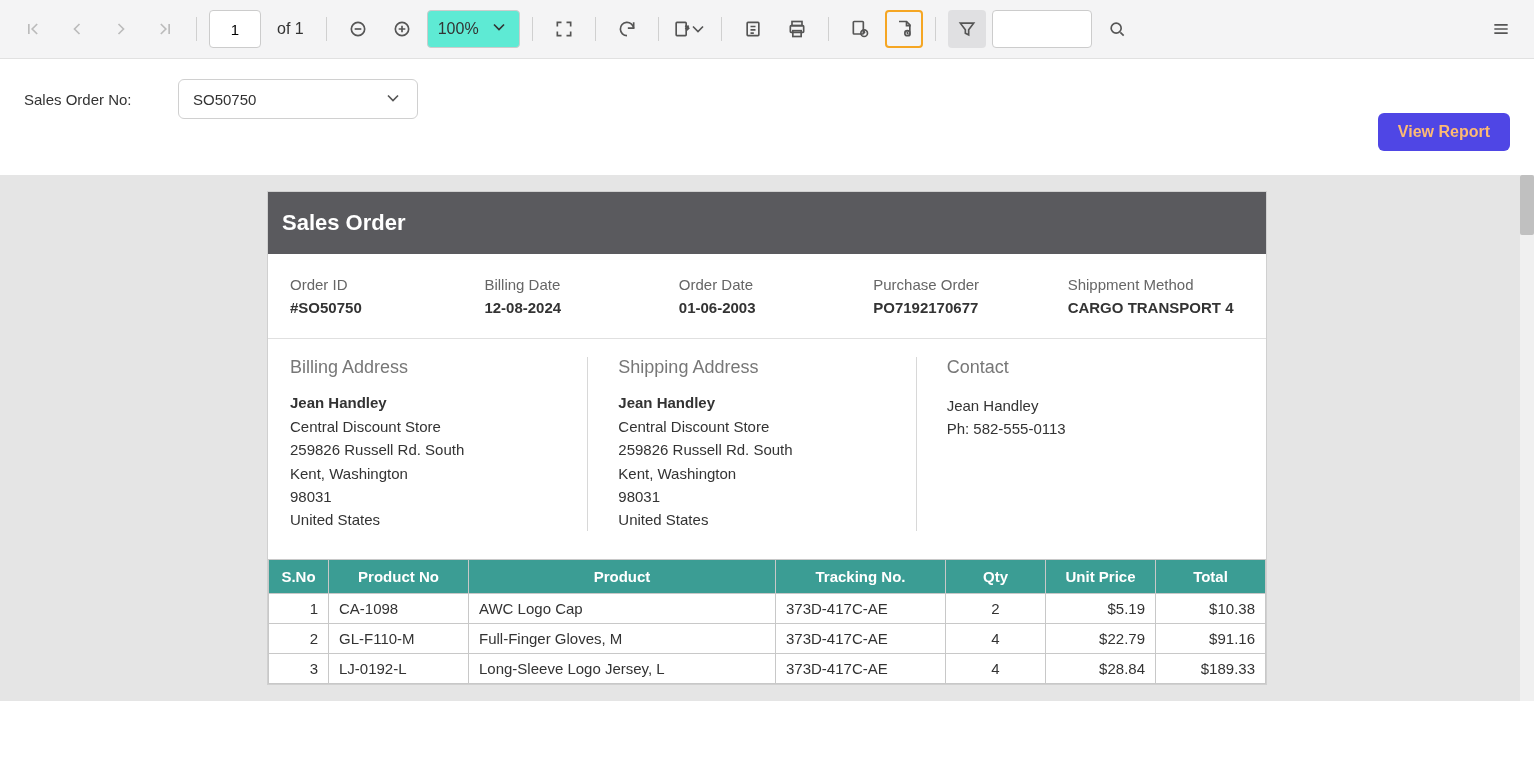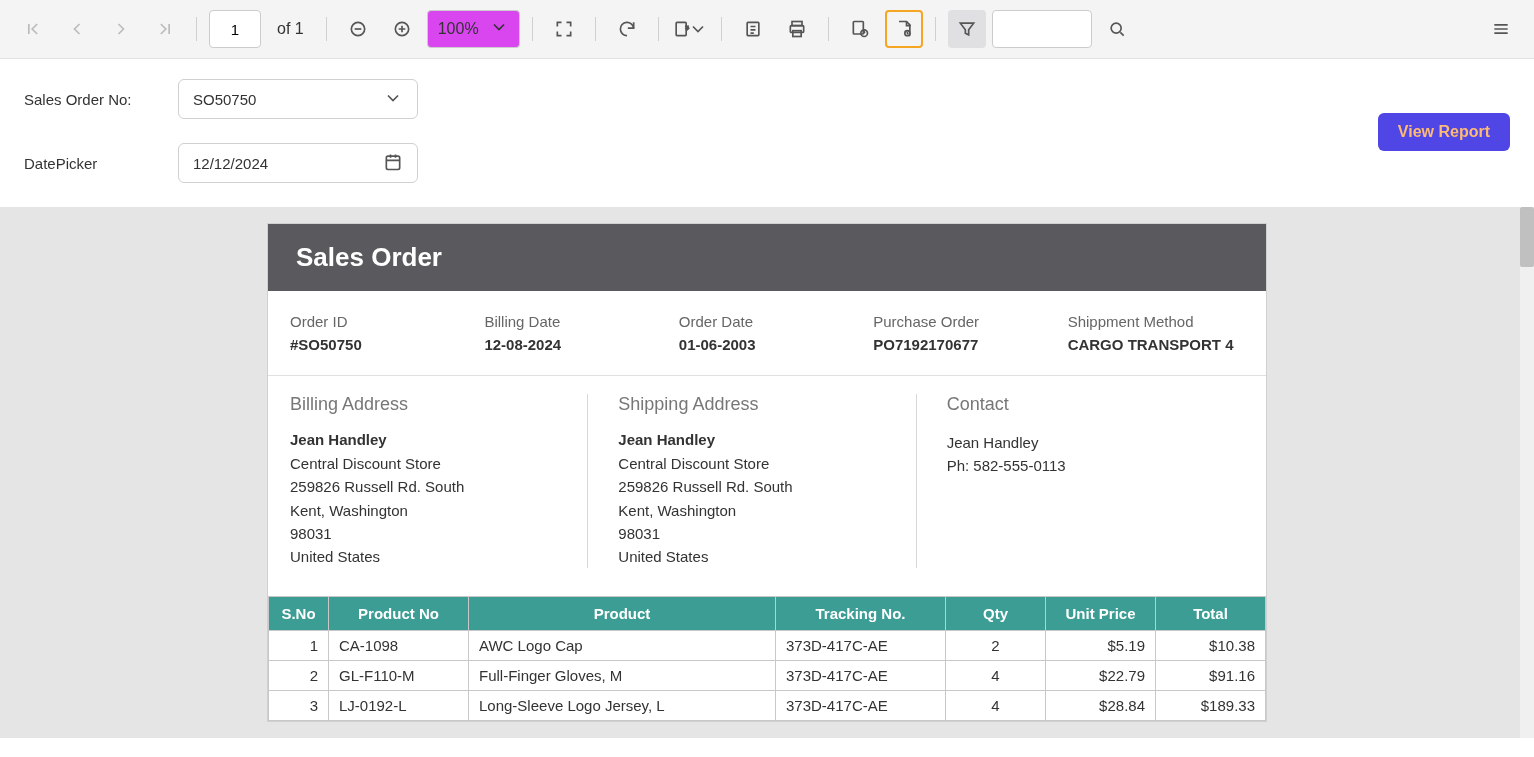--- a/index.html
+++ b/index.html
@@ -27,21 +27,21 @@
 .page-input {
   width: 52px; height: 38px;
   border: 1px solid #ccc; border-radius: 4px;
   text-align: center; font-size: 15px;
 }
 .page-of { margin: 0 10px; color: #333; }
 
 .zoom-select {
   height: 38px; border: 1px solid #ccc; border-radius: 4px;
   padding: 0 10px; display: inline-flex; align-items: center; gap: 10px;
-  background: #d946ef; cursor: pointer;
+  background: #5eead4; cursor: pointer;
 }
 .chev { display: inline-block; }
 
 .search-input {
   width: 100px; height: 38px;
   border: 1px solid #ccc; border-radius: 4px;
   padding: 0 8px;
 }
 
 .params-bar {
@@ -74,22 +74,22 @@
 }
 .scrollbar-thumb {
   position: absolute; right: 0; top: 0; width: 14px; height: 60px;
   background: #c0c0c0; border-radius: 2px;
 }
 
 .page {
   width: 1000px; background: #fff; border: 1px solid #d0d0d0;
 }
 .sales-header {
-  background: #5a5a5e; color: #fff; font-size: 26px; font-weight: 700;
-  padding: 18px 28px;
+  background: #5a5a5e; color: #fff; font-size: 22px; font-weight: 700;
+  padding: 18px 14px;
 }
 .meta-row {
   display: flex; padding: 22px; border-bottom: 1px solid #e0e0e0; gap: 18px;
 }
 .meta-col { flex: 1; }
 .meta-label { color: #666; font-size: 15px; margin-bottom: 6px; }
 .meta-value { font-weight: 700; font-size: 15px; }
 
 .addr-row { display: flex; padding: 18px 22px 28px; }
 .addr-col { flex: 1; padding-right: 20px; }
@@ -235,30 +235,20 @@
 </div>
 
 <div class="params-bar">
   <div class="param-rows">
     <div class="param-row">
       <span class="param-label">Sales Order No:</span>
       <div class="param-select">
         <span>SO50750</span>
         <span><svg viewBox="0 0 24 24" width="16" height="16" fill="none" stroke="#555" stroke-width="2">
               <path d="M6 9l6 6 6-6"></path>
-            </svg></span>
-      </div>
-    </div>
-    <div class="param-row">
-      <span class="param-label">DatePicker</span>
-      <div class="param-date">
-        <span>12/12/2024</span>
-        <span><svg viewBox="0 0 24 24" width="18" height="18" fill="none" stroke="#555" stroke-width="2">
-              <rect x="4" y="5" width="16" height="16" rx="2"></rect>
-              <path d="M4 10h16M9 3v4M15 3v4"></path>
             </svg></span>
       </div>
     </div>
   </div>
   <button class="view-report-btn">View Report</button>
 </div>
 
 <div class="canvas">
   <div class="page">
     <div class="sales-header">Sales Order</div>

